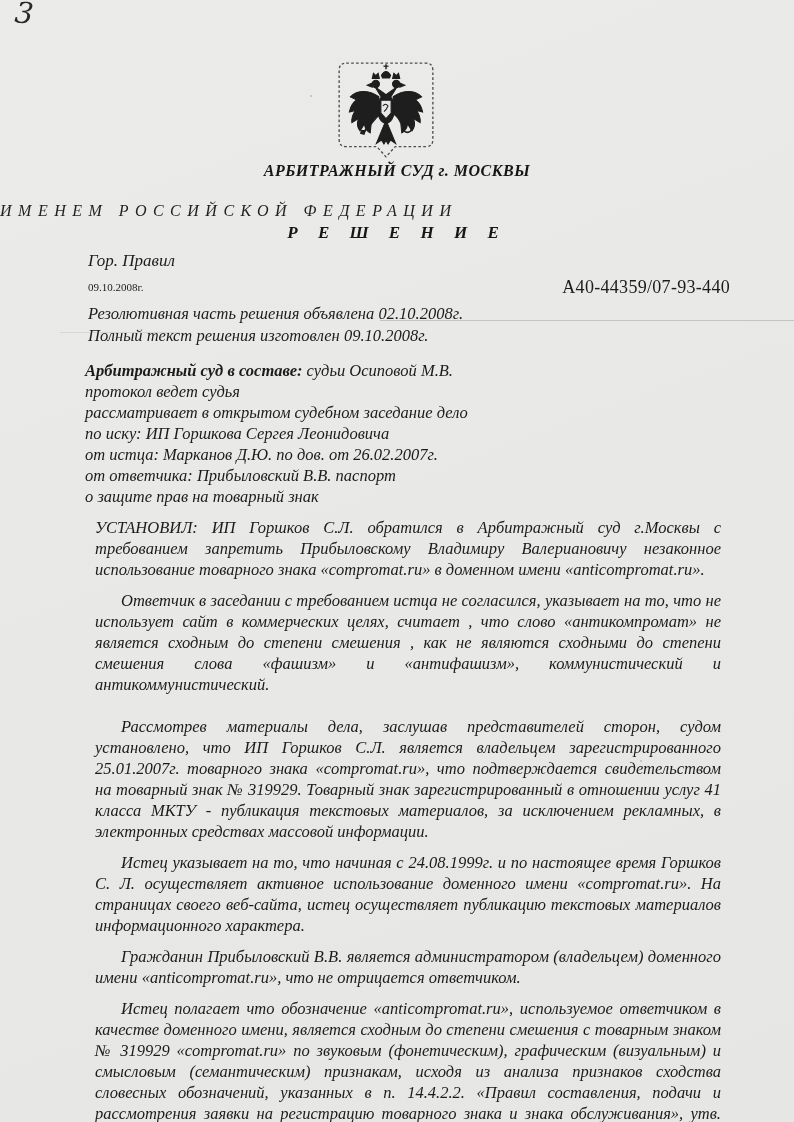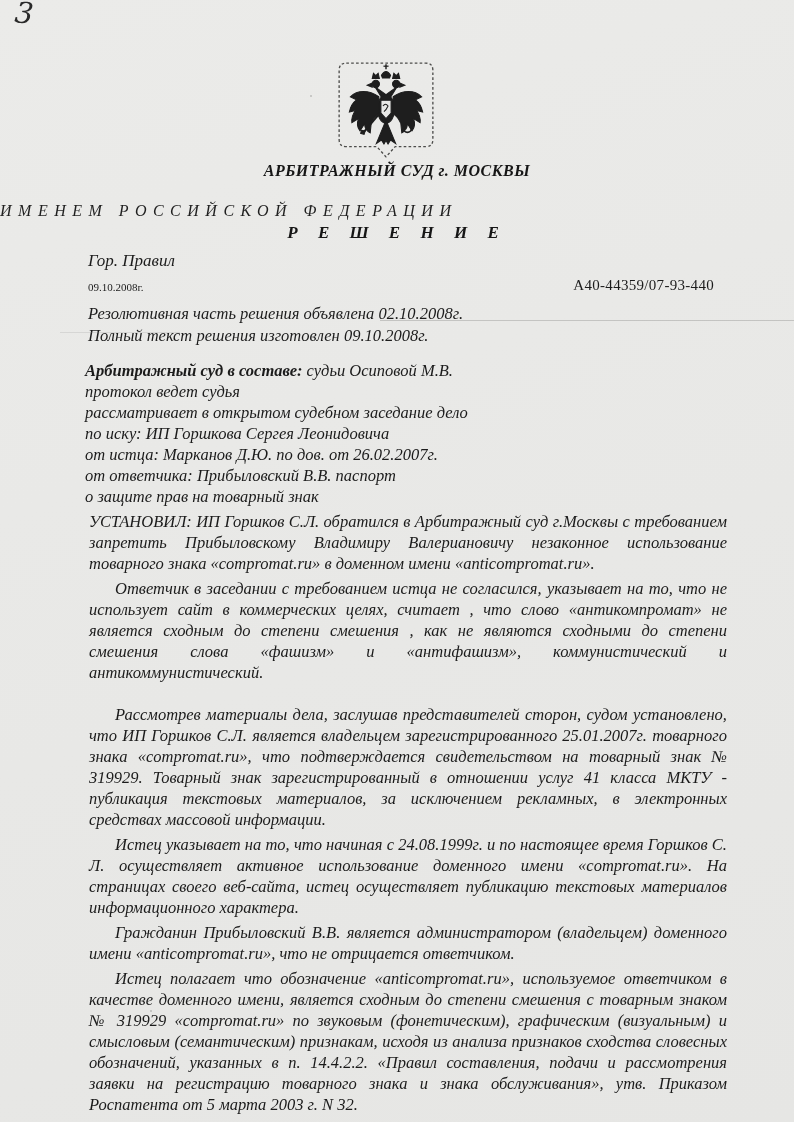--- a/index.html
+++ b/index.html
@@ -32,31 +32,31 @@
     font-size:16px;letter-spacing:6.5px;color:#1f1f1f;
     white-space:nowrap;
   }
   .doc-type{
     position:absolute;left:0;top:223px;width:100%;
     text-align:center;font-style:italic;font-weight:bold;
     font-size:17px;letter-spacing:8px;color:#161616;
   }
   .city{position:absolute;left:88px;top:251px;font-style:italic;font-size:17px;}
   .date-line{position:absolute;left:88px;top:281px;font-size:11px;}
-  .case-number{position:absolute;right:80px;top:277px;font-size:15px;letter-spacing:0.3px;}
+  .case-number{position:absolute;right:64px;top:277px;font-size:18px;letter-spacing:0.3px;}
   .resolutive{position:absolute;left:88px;top:304px;font-style:italic;font-size:16.5px;}
   .fulltext{position:absolute;left:88px;top:326px;font-style:italic;font-size:16.5px;}
   .body-block{
     position:absolute;left:85px;top:360px;width:646px;
     font-style:italic;font-size:16.5px;line-height:21px;
     color:#1b1b1b;
   }
   .comp-line{white-space:nowrap;}
   .comp-label{font-weight:bold;}
-  .body-block p{margin:4px;text-align:justify;}
+  .body-block p{margin:10px;text-align:justify;}
   .body-block p.indent{text-indent:26px;}
   .body-block p.gap{margin-top:21px;}
   .scan-streak{
     position:absolute;height:1px;background:rgba(150,150,148,0.45);
   }
   .streak-1{left:380px;top:320px;width:414px;}
   .streak-2{left:60px;top:332px;width:120px;opacity:.5;}
   .speck{position:absolute;width:2px;height:2px;border-radius:50%;background:rgba(120,120,118,.4);}
 </style>
 </head>

